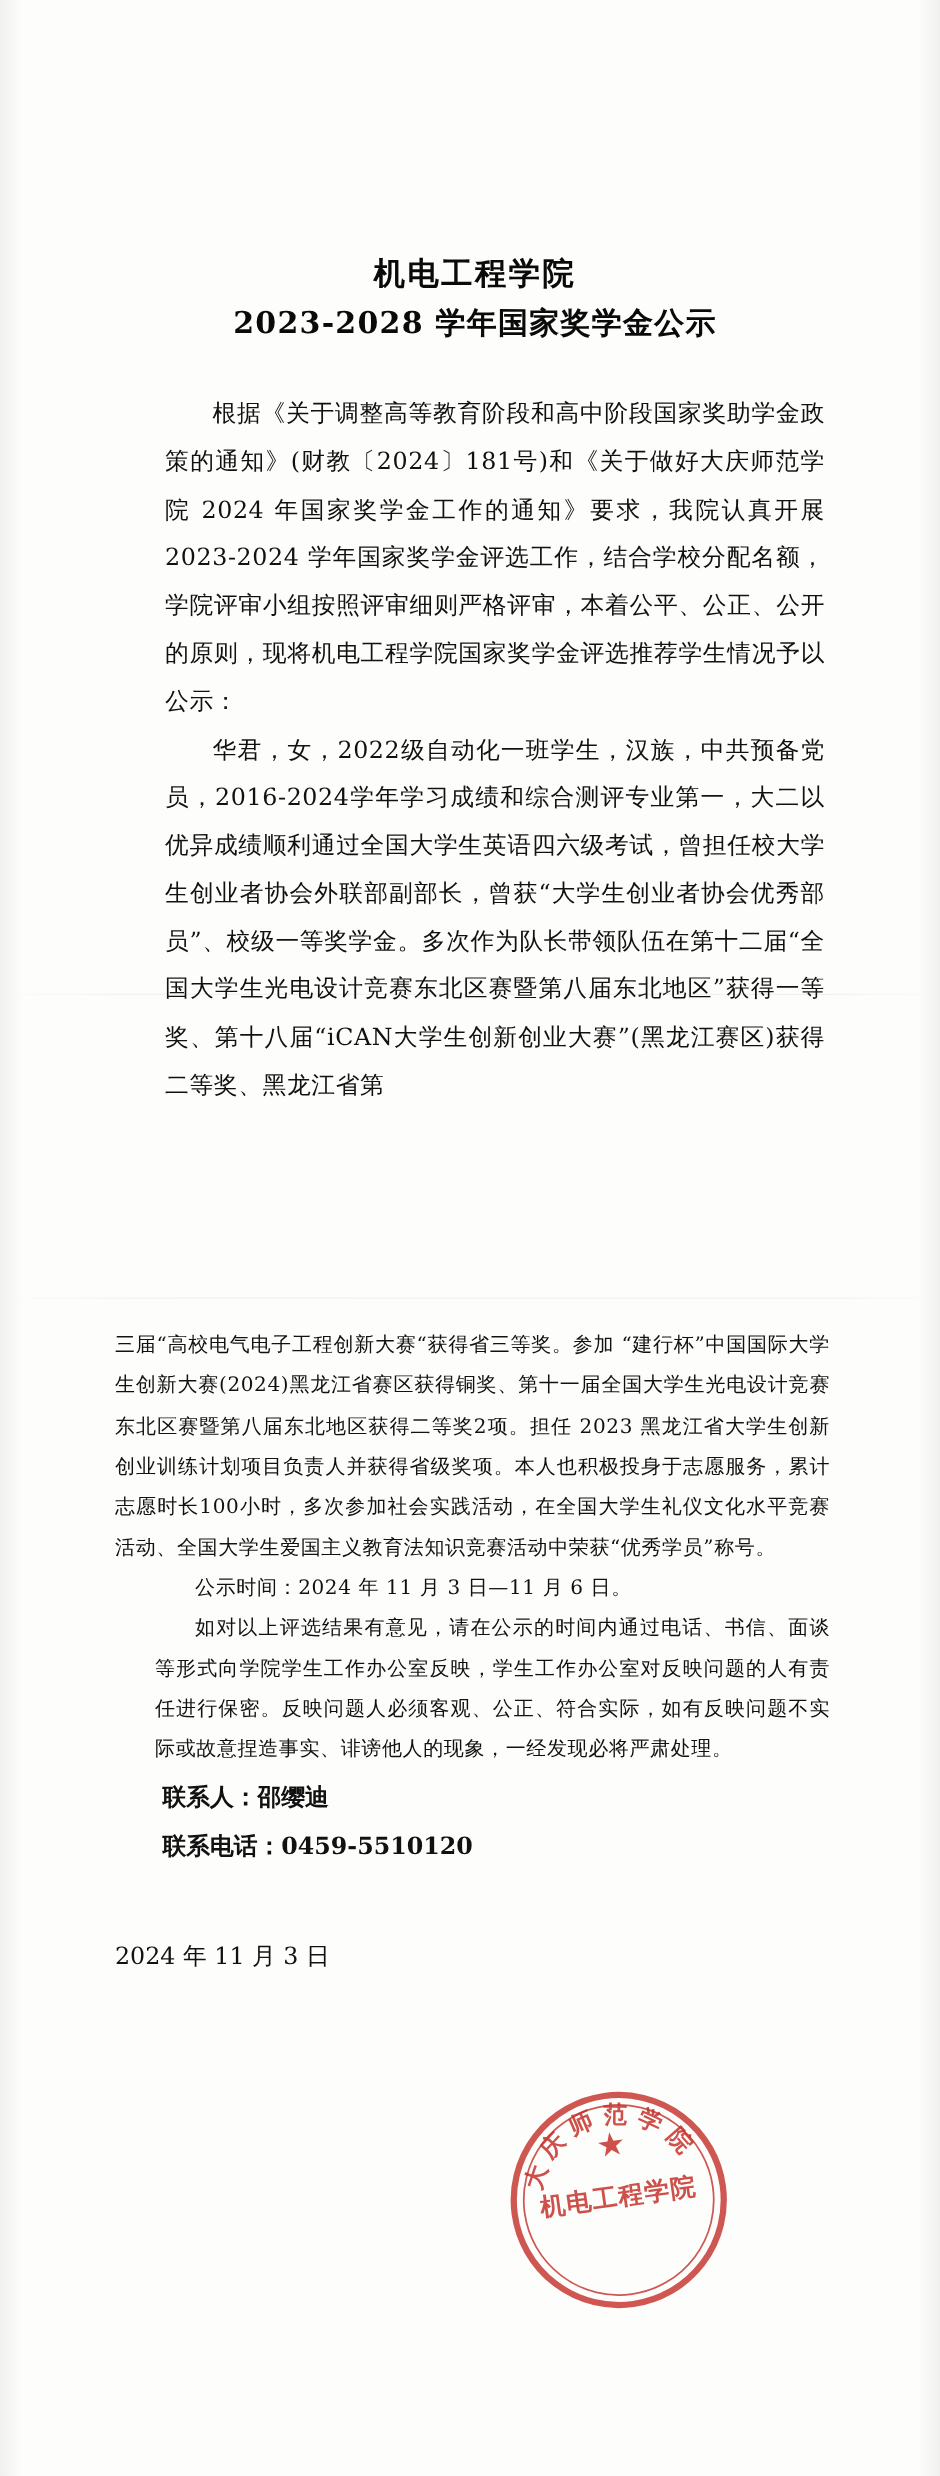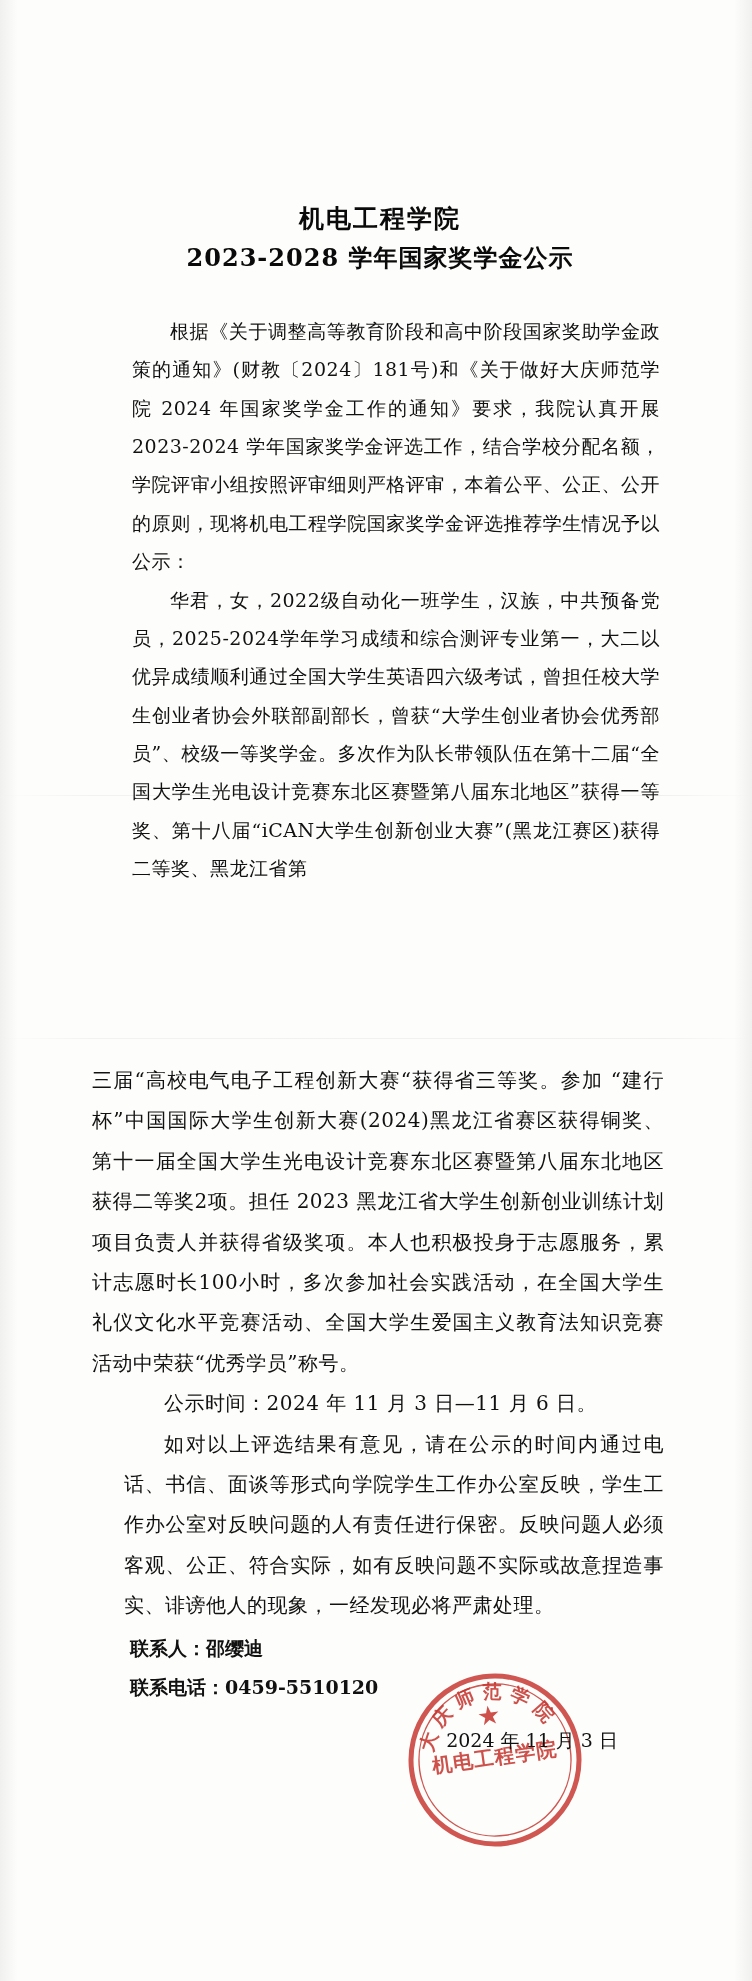--- a/index.html
+++ b/index.html
@@ -57,38 +57,37 @@
     top: 0;
     width: 560px;
   }
   .section-bottom {
     position: absolute;
     left: 92px;
     top: 1060px;
     width: 572px;
   }
   .section-bottom .para {
-    font-size: 20px;
+    font-size: 16px;
     line-height: 2.02;
   }
   .sign-block {
     margin-top: 4px;
   }
   .sign-line {
     font-size: 19px;
     line-height: 2.02;
     text-indent: 2em;
     font-weight: bold;
   }
   .date-line {
     font-size: 19px;
     line-height: 2.0;
-    text-align: right;
     padding-right: 46px;
-    margin-top: 15px;
+    margin-top: 50px;
     position: relative;
     z-index: 3;
   }
   .seal {
     position: absolute;
     left: 395px;
     top: 1660px;
     width: 200px;
     height: 200px;
     z-index: 2;
@@ -127,21 +126,21 @@
   <div class="fold-line fold-a"></div>
   <div class="fold-line fold-b"></div>
 
   <div class="section-top">
     <div class="title-block">
       <div class="title-line">机电工程学院</div>
       <div class="title-line second">2023-2028 学年国家奖学金公示</div>
     </div>
 
     <p class="para indent para-gap-1">根据《关于调整高等教育阶段和高中阶段国家奖助学金政策的通知》(财教〔2024〕181号)和《关于做好大庆师范学院 2024 年国家奖学金工作的通知》要求，我院认真开展 2023-2024 学年国家奖学金评选工作，结合学校分配名额，学院评审小组按照评审细则严格评审，本着公平、公正、公开的原则，现将机电工程学院国家奖学金评选推荐学生情况予以公示：</p>
-    <p class="para indent">华君，女，2022级自动化一班学生，汉族，中共预备党员，2025-2024学年学习成绩和综合测评专业第一，大二以优异成绩顺利通过全国大学生英语四六级考试，曾担任校大学生创业者协会外联部副部长，曾获“大学生创业者协会优秀部员”、校级一等奖学金。多次作为队长带领队伍在第十二届“全国大学生光电设计竞赛东北区赛暨第八届东北地区”获得一等奖、第十八届“iCAN大学生创新创业大赛”(黑龙江赛区)获得二等奖、黑龙江省第</p>
+    <p class="para indent">华君，女，2022级自动化一班学生，汉族，中共预备党员，2016-2024学年学习成绩和综合测评专业第一，大二以优异成绩顺利通过全国大学生英语四六级考试，曾担任校大学生创业者协会外联部副部长，曾获“大学生创业者协会优秀部员”、校级一等奖学金。多次作为队长带领队伍在第十二届“全国大学生光电设计竞赛东北区赛暨第八届东北地区”获得一等奖、第十八届“iCAN大学生创新创业大赛”(黑龙江赛区)获得二等奖、黑龙江省第</p>
   </div>
 
   <div class="section-bottom">
     <p class="para">三届“高校电气电子工程创新大赛“获得省三等奖。参加 “建行杯”中国国际大学生创新大赛(2024)黑龙江省赛区获得铜奖、第十一届全国大学生光电设计竞赛东北区赛暨第八届东北地区获得二等奖2项。担任 2023 黑龙江省大学生创新创业训练计划项目负责人并获得省级奖项。本人也积极投身于志愿服务，累计志愿时长100小时，多次参加社会实践活动，在全国大学生礼仪文化水平竞赛活动、全国大学生爱国主义教育法知识竞赛活动中荣获“优秀学员”称号。</p>
     <p class="para indent">公示时间：2024 年 11 月 3 日—11 月 6 日。</p>
     <p class="para indent">如对以上评选结果有意见，请在公示的时间内通过电话、书信、面谈等形式向学院学生工作办公室反映，学生工作办公室对反映问题的人有责任进行保密。反映问题人必须客观、公正、符合实际，如有反映问题不实际或故意捏造事实、诽谤他人的现象，一经发现必将严肃处理。</p>
 
     <div class="sign-block">
       <div class="sign-line">联系人：邵缨迪</div>
       <div class="sign-line">联系电话：0459-5510120</div>

